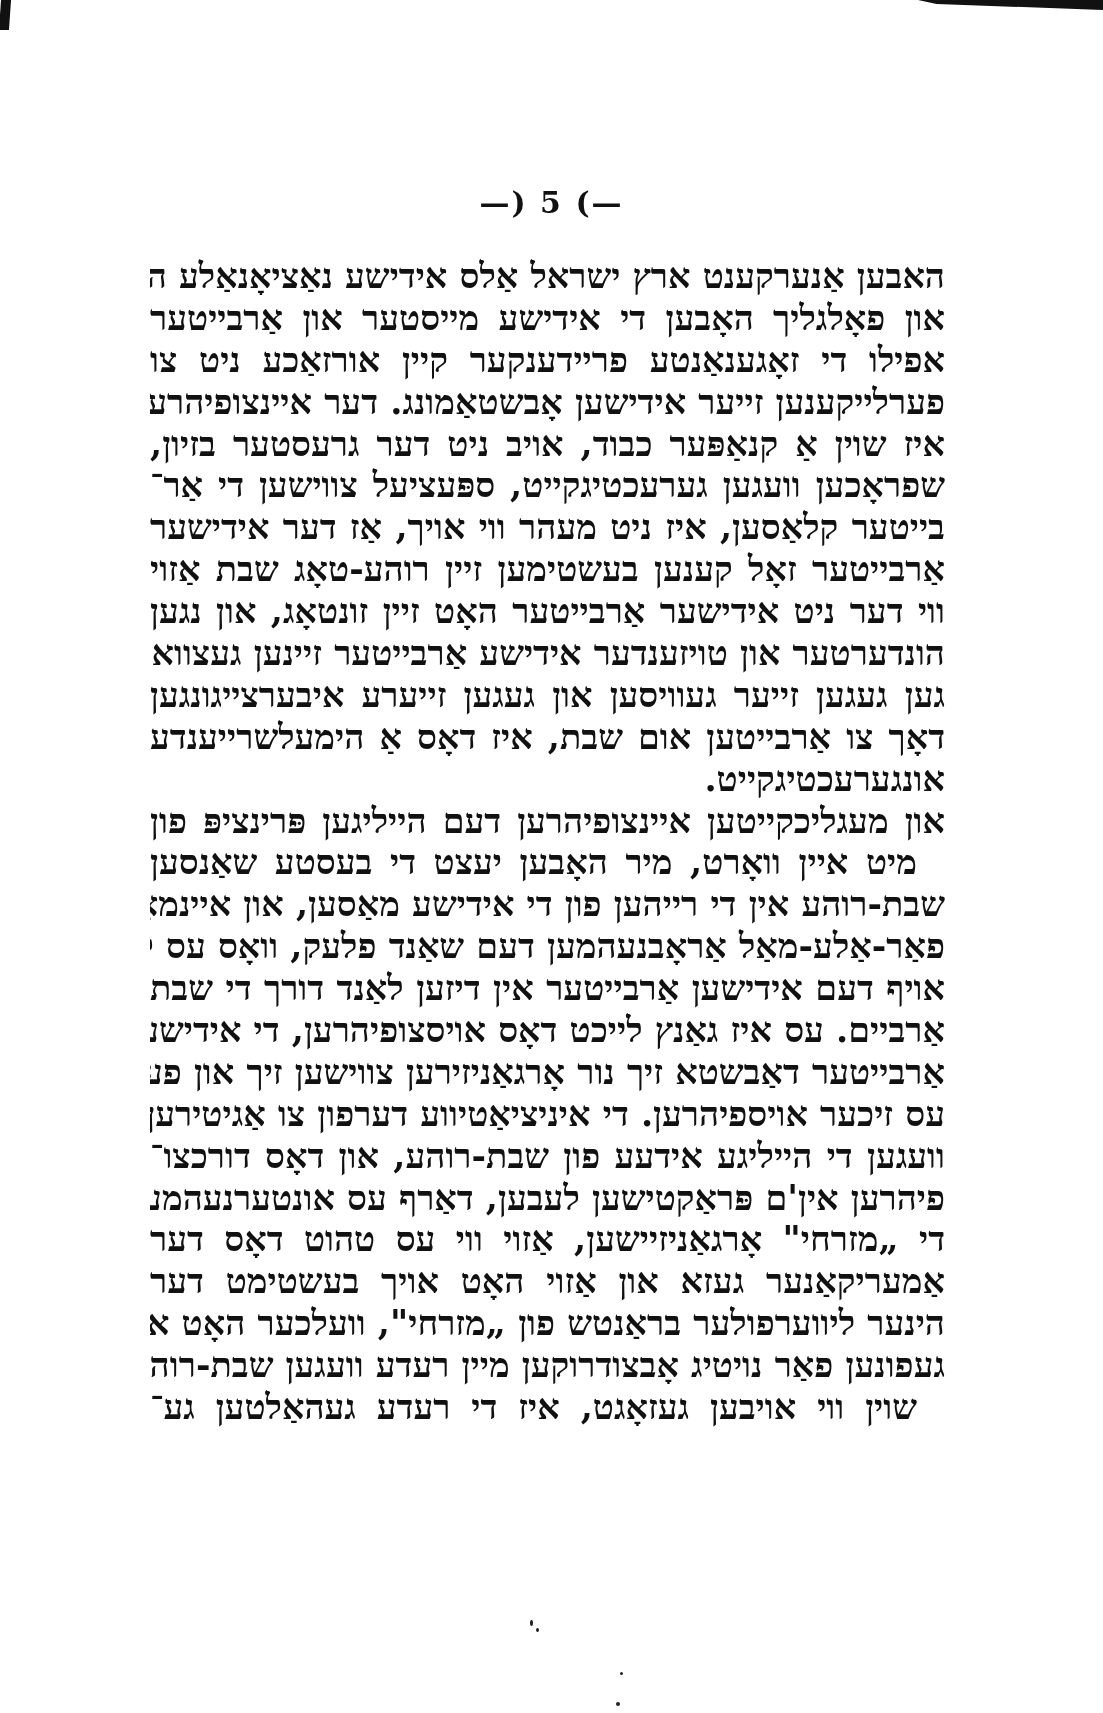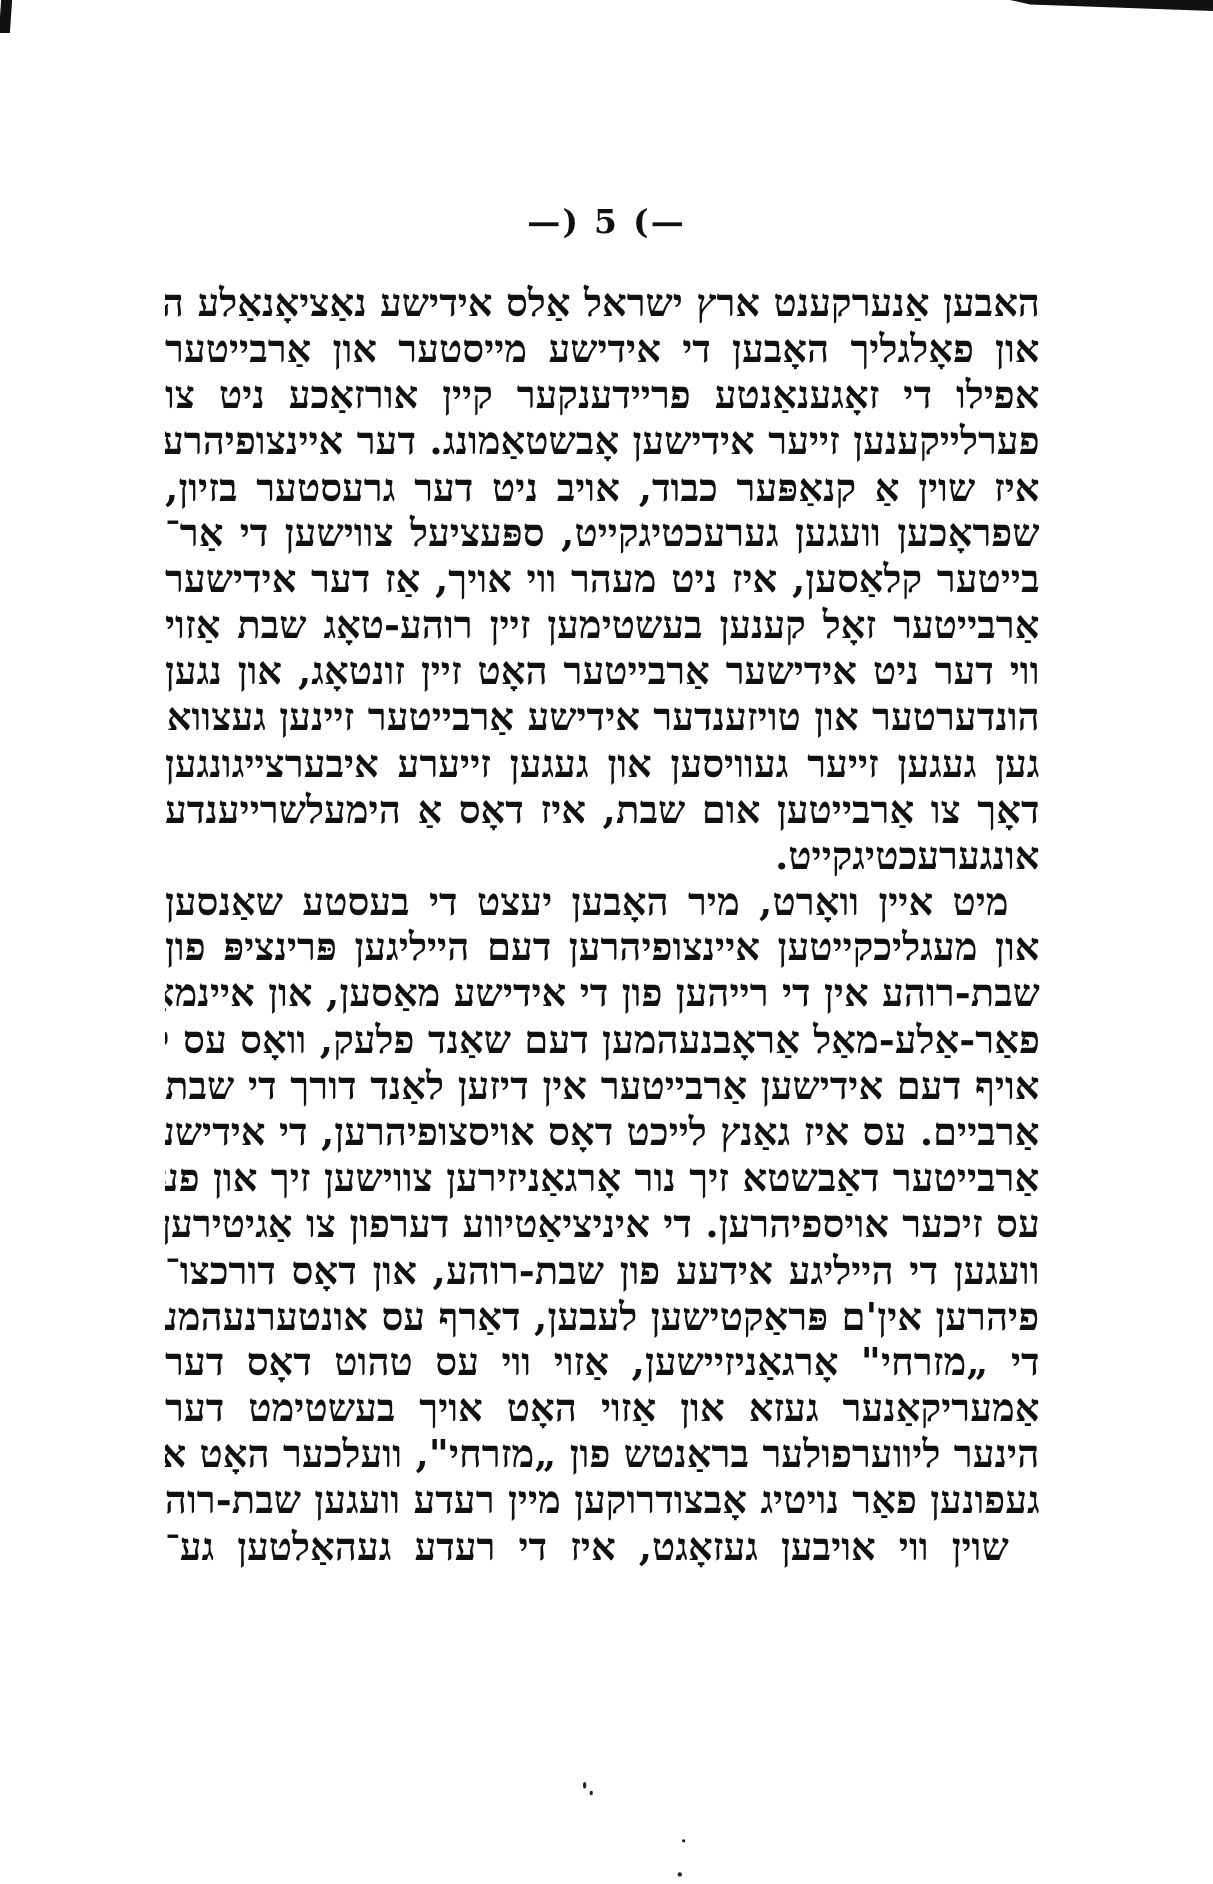--- a/index.html
+++ b/index.html
@@ -38,22 +38,22 @@
   <span class="line">פערלייקענען זייער אידישען אָבשטאַמונג. דער איינצופיהרען</span>
   <span class="line">איז שוין אַ קנאַפּער כבוד, אויב ניט דער גרעסטער בזיון,</span>
   <span class="line">שפראָכען וועגען גערעכטיגקייט, ספּעציעל צווישען די אַר־</span>
   <span class="line">בייטער קלאַסען, איז ניט מעהר ווי אויך, אַז דער אידישער</span>
   <span class="line">אַרבייטער זאָל קענען בעשטימען זיין רוהע-טאָג שבת אַזוי</span>
   <span class="line">ווי דער ניט אידישער אַרבייטער האָט זיין זונטאָג, און נגען</span>
   <span class="line">הונדערטער און טויזענדער אידישע אַרבייטער זיינען געצוואונ־</span>
   <span class="line">גען געגען זייער געוויסען און געגען זייערע איבערצייגונגען</span>
   <span class="line">דאָך צו אַרבייטען אום שבת, איז דאָס אַ הימעלשרייענדע</span>
   <span class="line last">אונגערעכטיגקייט.</span>
+  <span class="line">און מעגליכקייטען איינצופיהרען דעם הייליגען פּרינציפּ פון</span>
   <span class="line indent">מיט איין וואָרט, מיר האָבען יעצט די בעסטע שאַנסען</span>
-  <span class="line">און מעגליכקייטען איינצופיהרען דעם הייליגען פּרינציפּ פון</span>
   <span class="line">שבת-רוהע אין די רייהען פון די אידישע מאַסען, און איינמאַל-</span>
   <span class="line">פאַר-אַלע-מאַל אַראָבנעהמען דעם שאַנד פלעק, וואָס עס ליעגט</span>
   <span class="line">אויף דעם אידישען אַרבייטער אין דיזען לאַנד דורך די שבת</span>
   <span class="line">אַרביים. עס איז גאַנץ לייכט דאָס אויסצופיהרען, די אידישע</span>
   <span class="line">אַרבייטער דאַבשטא זיך נור אָרגאַניזירען צווישען זיך און פער־</span>
   <span class="line">עס זיכער אויספיהרען. די איניציאַטיווע דערפון צו אַגיטירען</span>
   <span class="line">וועגען די הייליגע אידעע פון שבת-רוהע, און דאָס דורכצו־</span>
   <span class="line">פיהרען אין'ם פּראַקטישען לעבען, דאַרף עס אונטערנעהמען</span>
   <span class="line">די „מזרחי" אָרגאַניזיישען, אַזוי ווי עס טהוט דאָס דער</span>
   <span class="line">אַמעריקאַנער געזא און אַזוי האָט אויך בעשטימט דער</span>

